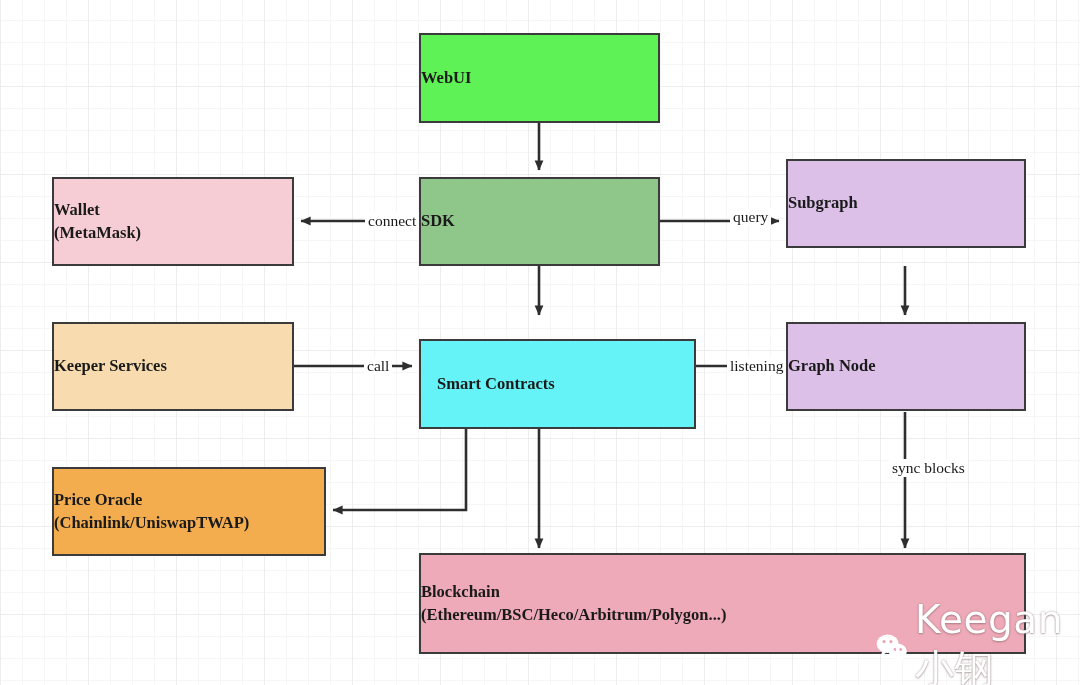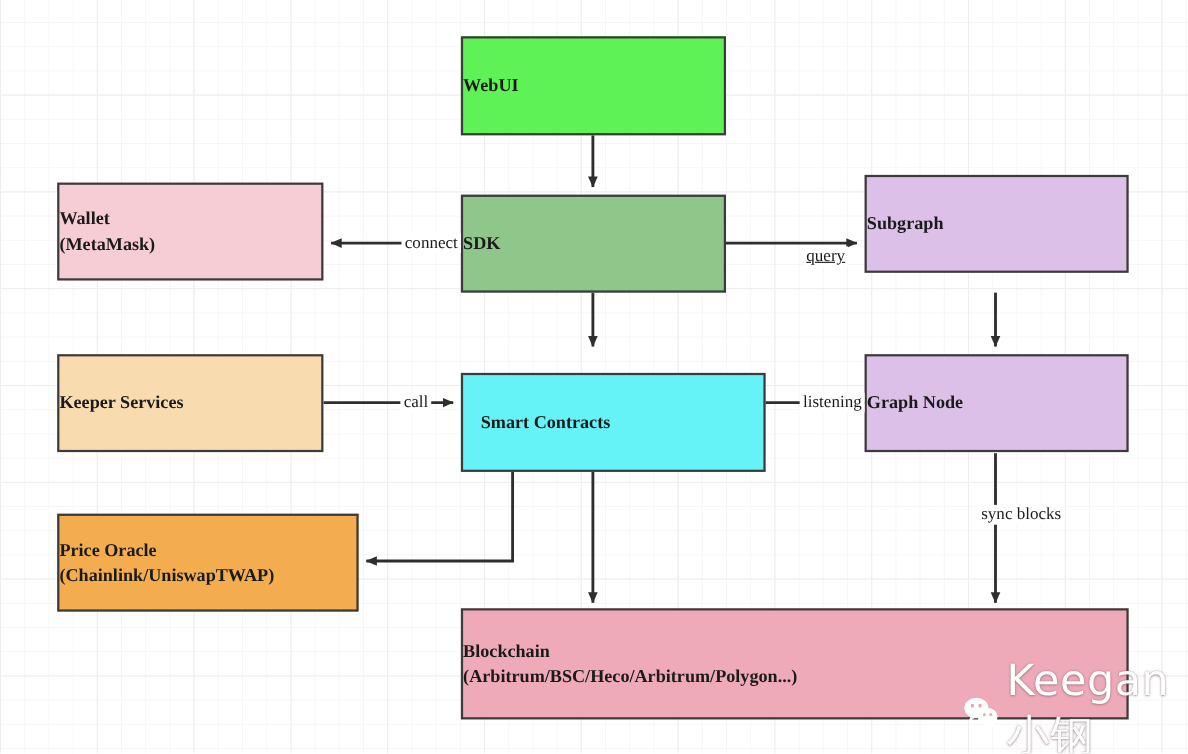--- a/index.html
+++ b/index.html
@@ -109,21 +109,21 @@
   </svg>
 
   <div class="node" style="left:419px; top:33px; width:241px; height:90px; background:#5ef256;">
     <span>WebUI</span>
   </div>
 
   <div class="node" style="left:419px; top:177px; width:241px; height:89px; background:#8fc68a;">
     <span>SDK</span>
   </div>
 
-  <div class="node" style="left:52px; top:166px; width:242px; height:89px; background:#f6cdd4;">
+  <div class="node" style="left:52px; top:177px; width:242px; height:89px; background:#f6cdd4;">
     <span>Wallet</span>
     <span class="l2">(MetaMask)</span>
   </div>
 
   <div class="node" style="left:786px; top:159px; width:240px; height:89px; background:#dcc0e8;">
     <span>Subgraph</span>
   </div>
 
   <div class="node" style="left:52px; top:322px; width:242px; height:89px; background:#f8dcb0;">
     <span>Keeper Services</span>
@@ -137,26 +137,26 @@
     <span>Graph Node</span>
   </div>
 
   <div class="node" style="left:52px; top:467px; width:274px; height:89px; background:#f3ad4e;">
     <span>Price Oracle</span>
     <span class="l2">(Chainlink/UniswapTWAP)</span>
   </div>
 
   <div class="node" style="left:419px; top:553px; width:607px; height:101px; background:#eeaab8;">
     <span>Blockchain</span>
-    <span class="l2">(Arbitrum/BSC/Heco/Arbitrum/Polygon...)</span>
+    <span class="l2">(Ethereum/BSC/Heco/Arbitrum/Polygon...)</span>
   </div>
 
   <div class="edge-label" style="left:334px; top:212px;">connect</div>
 
-  <div class="edge-label" style="left:699px; top:224px;text-decoration:underline;">query</div>
+  <div class="edge-label" style="left:699px; top:208px;">query</div>
 
   <div class="edge-label" style="left:333px; top:357px;">call</div>
 
   <div class="edge-label" style="left:696px; top:357px;">listening</div>
 
   <div class="edge-label" style="left:858px; top:459px;">sync blocks</div>
 
   <div class="wm" style="left:876px; top:597px;">
     <svg width="44" height="38" viewBox="0 0 44 38">
       <ellipse cx="16" cy="14.5" rx="15" ry="12.8" fill="#ffffff"></ellipse>

